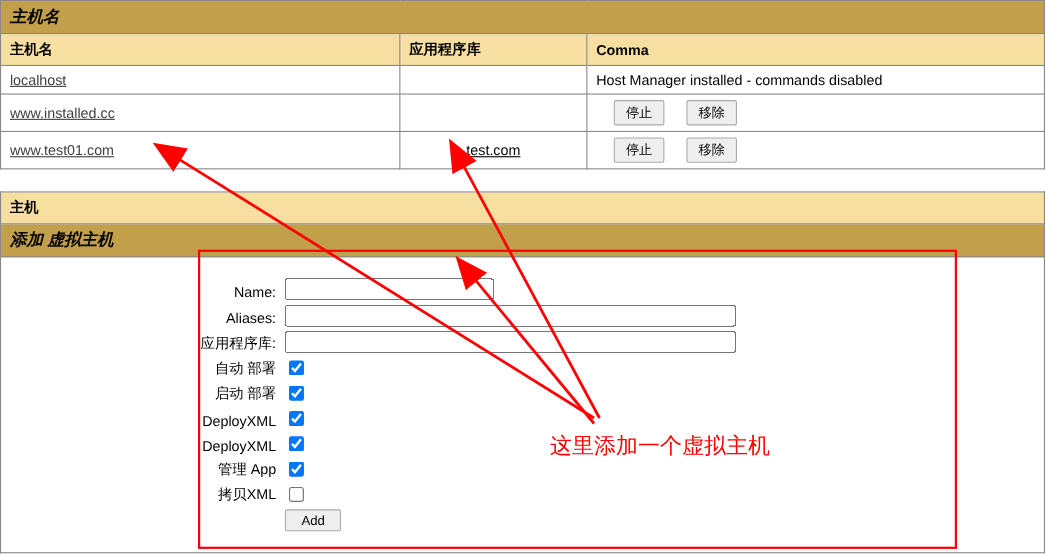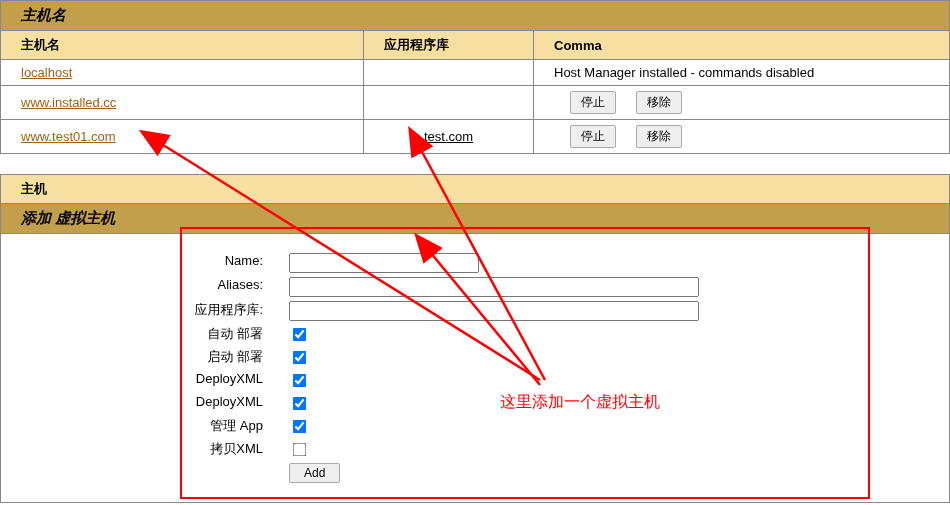--- a/index.html
+++ b/index.html
@@ -10,59 +10,58 @@
     font-size: 13px;
     background: #fff;
     width: 950px;
   }
   table.main {
     border-collapse: collapse;
     width: 100%;
   }
   table.main td, table.main th {
     border: 1px solid #888;
-    padding: 5px 20px;
+    padding: 5px 8px;
     text-align: left;
     background: #fff;
   }
   .hdr-dark {
     background: #c29f4a !important;
     color: #000;
     font-weight: bold;
     font-style: italic;
     font-size: 15px;
   }
   .hdr-light {
     background: #f6dfa0 !important;
     color: #000;
     font-weight: bold;
     font-size: 13px;
     text-align: center;
   }
   .hdr-light.left { text-align: left; }
-  a.link { color: #a16207; text-decoration: underline; }
+  a.link { color: #404040; text-decoration: underline; }
   button.small {
     font-size: 12px;
     padding: 2px 10px;
     background: #efefef;
     border: 1px solid #aaa;
     border-radius: 2px;
     cursor: pointer;
     margin-right: 4px;
     margin-left: 16px;
   }
   .gap { height: 20px; }
   .form-wrap {
     padding: 10px 20px 10px 20px;
   }
   .form-row {
     display: flex;
-    align-items: flex-start;
+    align-items: flex-end;
     margin: 4px 0;
-    gap: 18px;
   }
   .form-label {
     width: 230px;
     text-align: right;
     padding-right: 8px;
   }
   .form-field input[type="text"].wide { width: 410px; height: 20px; }
   .form-field input[type="text"].narrow { width: 190px; height: 20px; }
   .form-field input[type="checkbox"] { transform: scale(1.05); }
   .form-field { display: flex; align-items: center; }
@@ -75,21 +74,21 @@
     cursor: pointer;
   }
   .redbox {
     position: absolute;
     border: 2px solid red;
     pointer-events: none;
   }
   .redtext {
     position: absolute;
     color: red;
-    font-size: 16px;
+    font-size: 20px;
     pointer-events: none;
     text-align: center;
   }
   .arrow-svg {
     position: absolute;
     top: 0; left: 0;
     pointer-events: none;
   }
   .container { position: relative; width: 950px; height: 505px; overflow: hidden; }
 </style>

